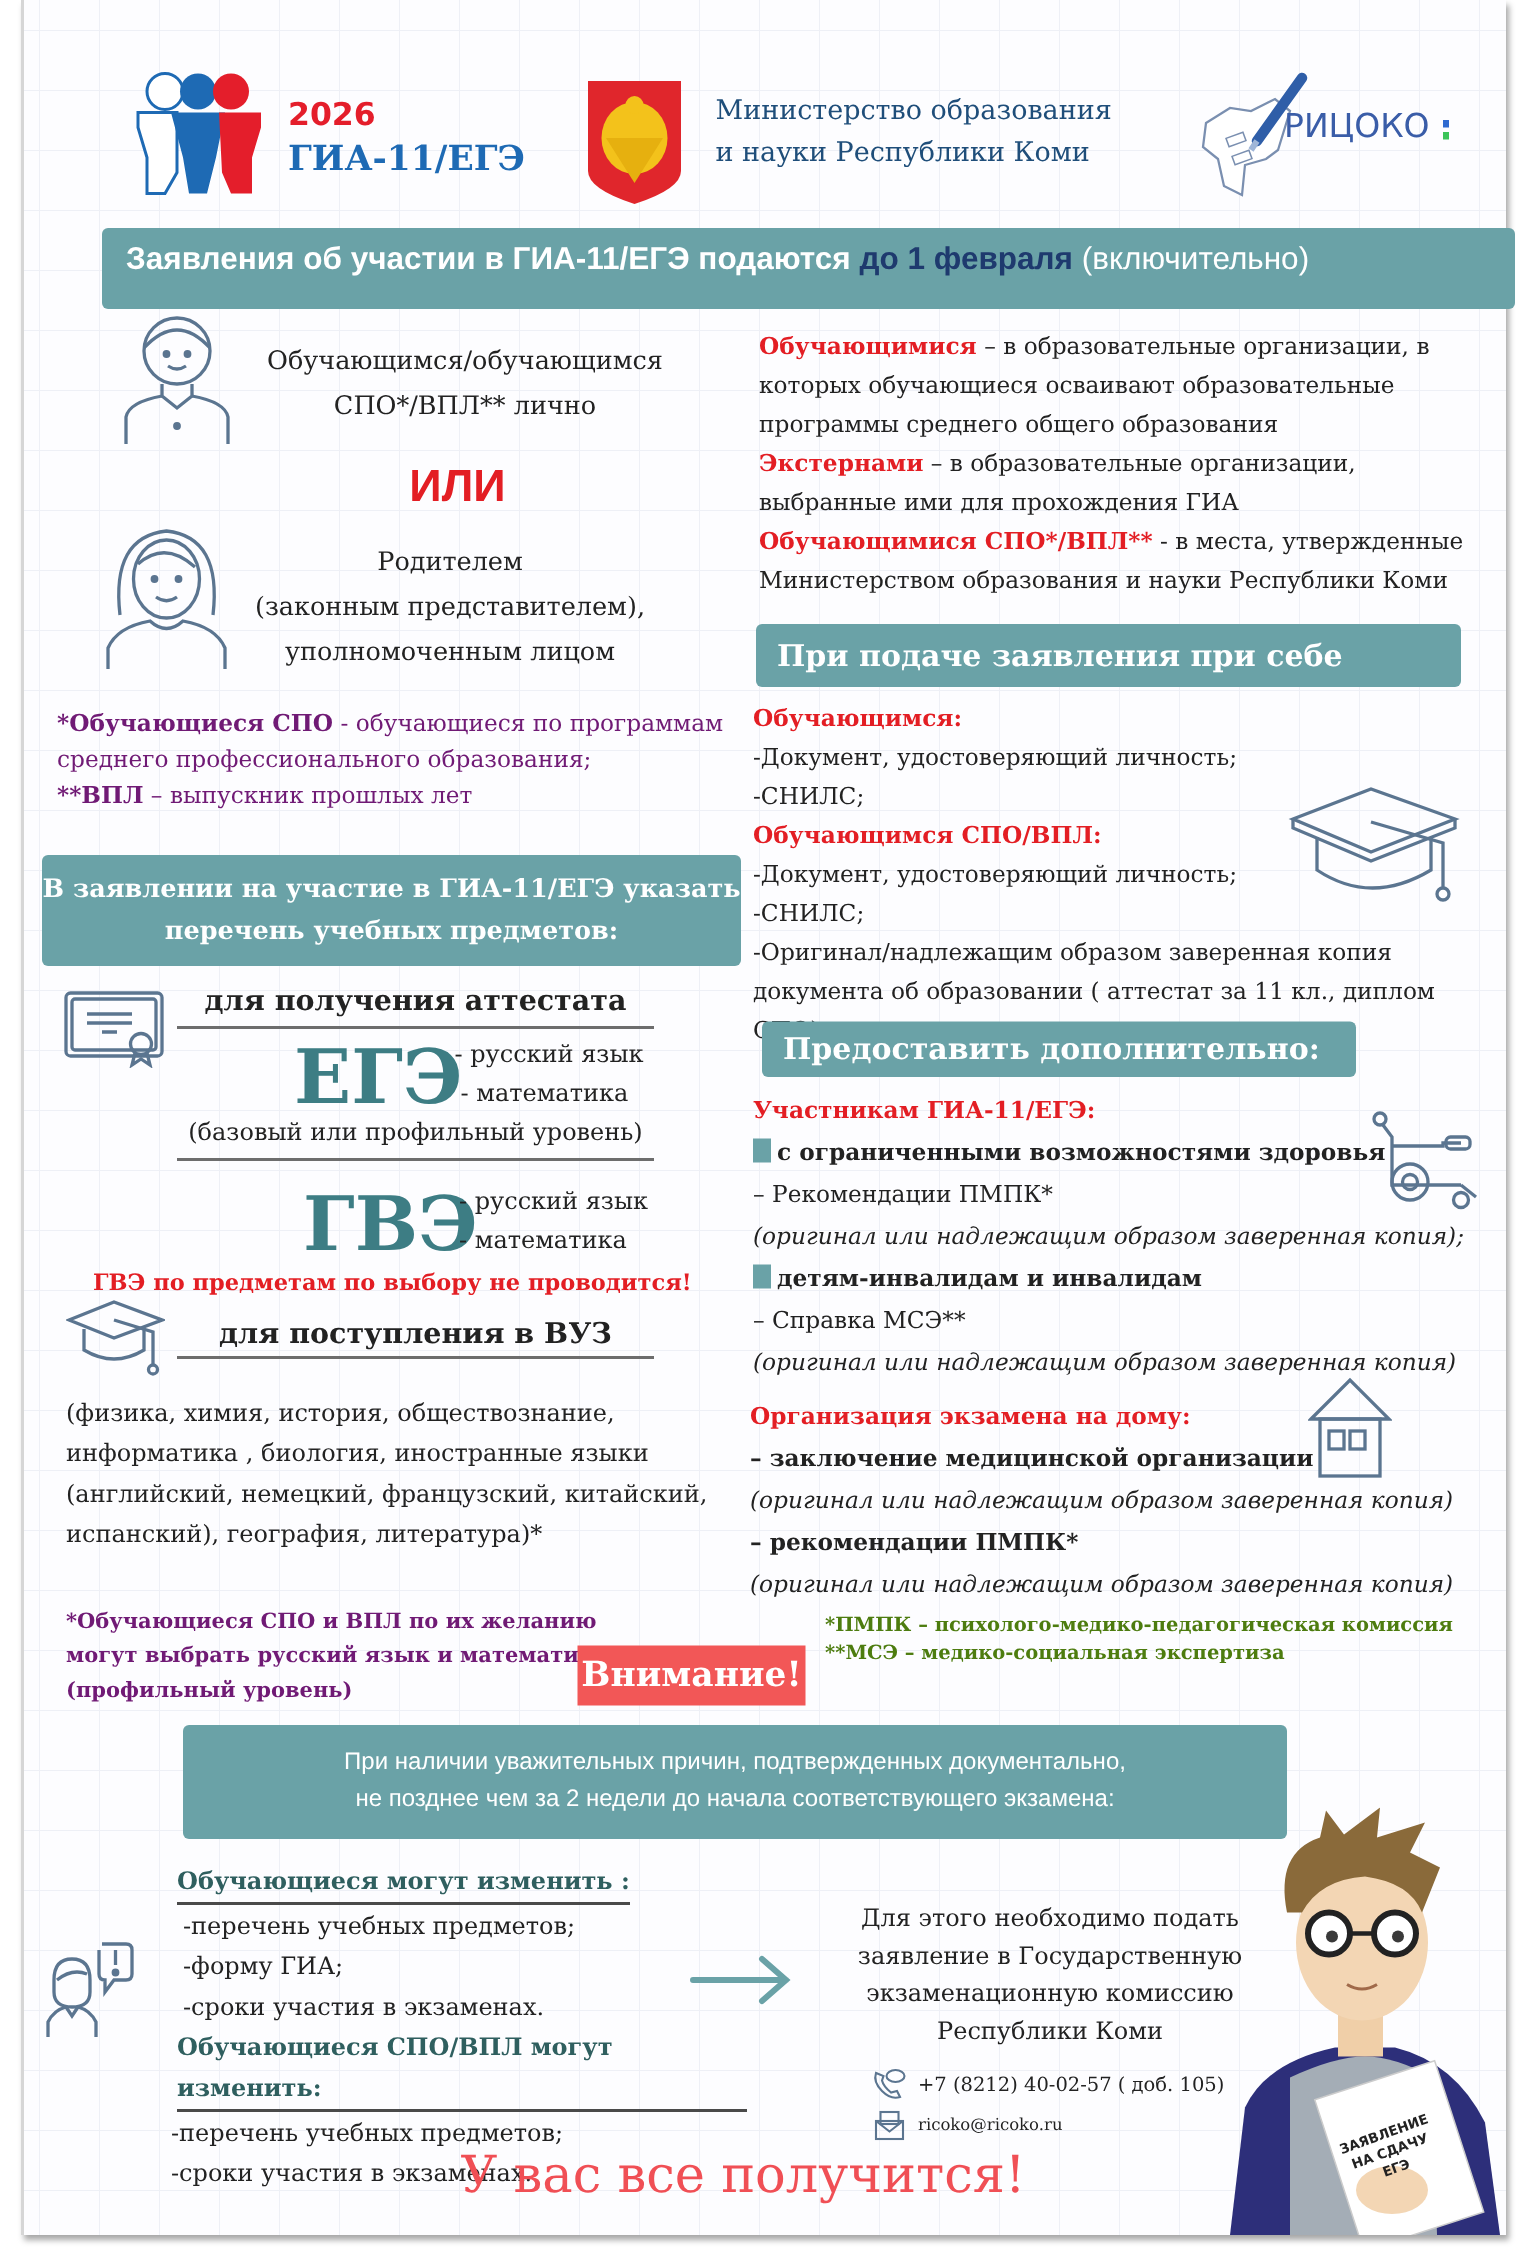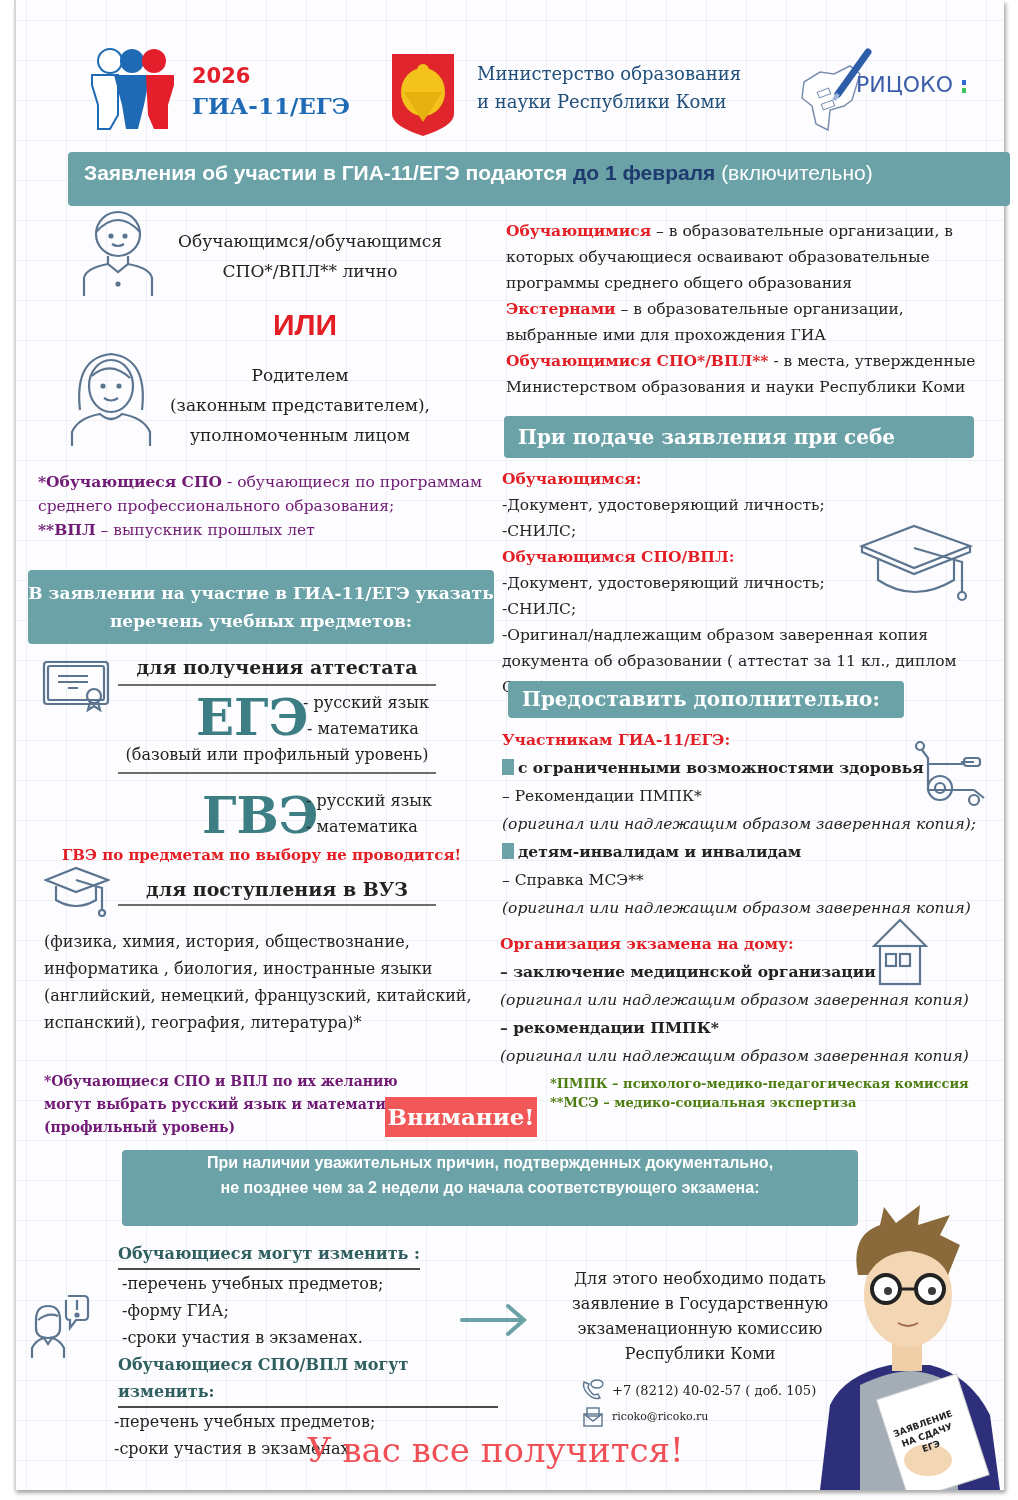--- a/index.html
+++ b/index.html
@@ -45,21 +45,21 @@
 
   .section-banner { font-size: 19px; line-height: 42px; padding-left: 14px; }
 
   .hr { height: 2px; background: #6d6d6d; }
 
   .big-ege { font-size: 50px; font-weight: bold; color: #3d7d84; font-family: "DejaVu Serif", serif; }
 
   .bullet-sq { display: inline-block; width: 12px; height: 16px; background: #6aa2a7; margin-right: 4px; vertical-align: -2px; }
 
   .attention { left: 385px; top: 1097px; width: 152px; height: 40px; background: #f25757; color: #fff; font-size: 23px; line-height: 40px; text-align: center; font-weight: bold; }
-  .bottom-banner { left: 122px; top: 1150px; width: 736px; height: 76px; font-size: 16px; line-height: 25px; text-align: center; padding-top: 0; font-weight: bold; font-family: "Liberation Sans", sans-serif; }
+  .bottom-banner { left: 122px; top: 1150px; width: 736px; height: 76px; font-size: 16px; line-height: 25px; text-align: center; padding-top: 12px; font-weight: normal; font-family: "Liberation Sans", sans-serif; }
 
   .final { left: 307px; top: 1430px; font-size: 34px; color: #f04f55; font-family: "DejaVu Serif", serif; }
   .underline-head { border-bottom: 2px solid #4a4a4a; display: inline-block; padding-bottom: 1px; }
 </style>
 </head>
 <body>
 
 <div class="sheet"></div>
 
 <div class="abs header-logo-gia">

